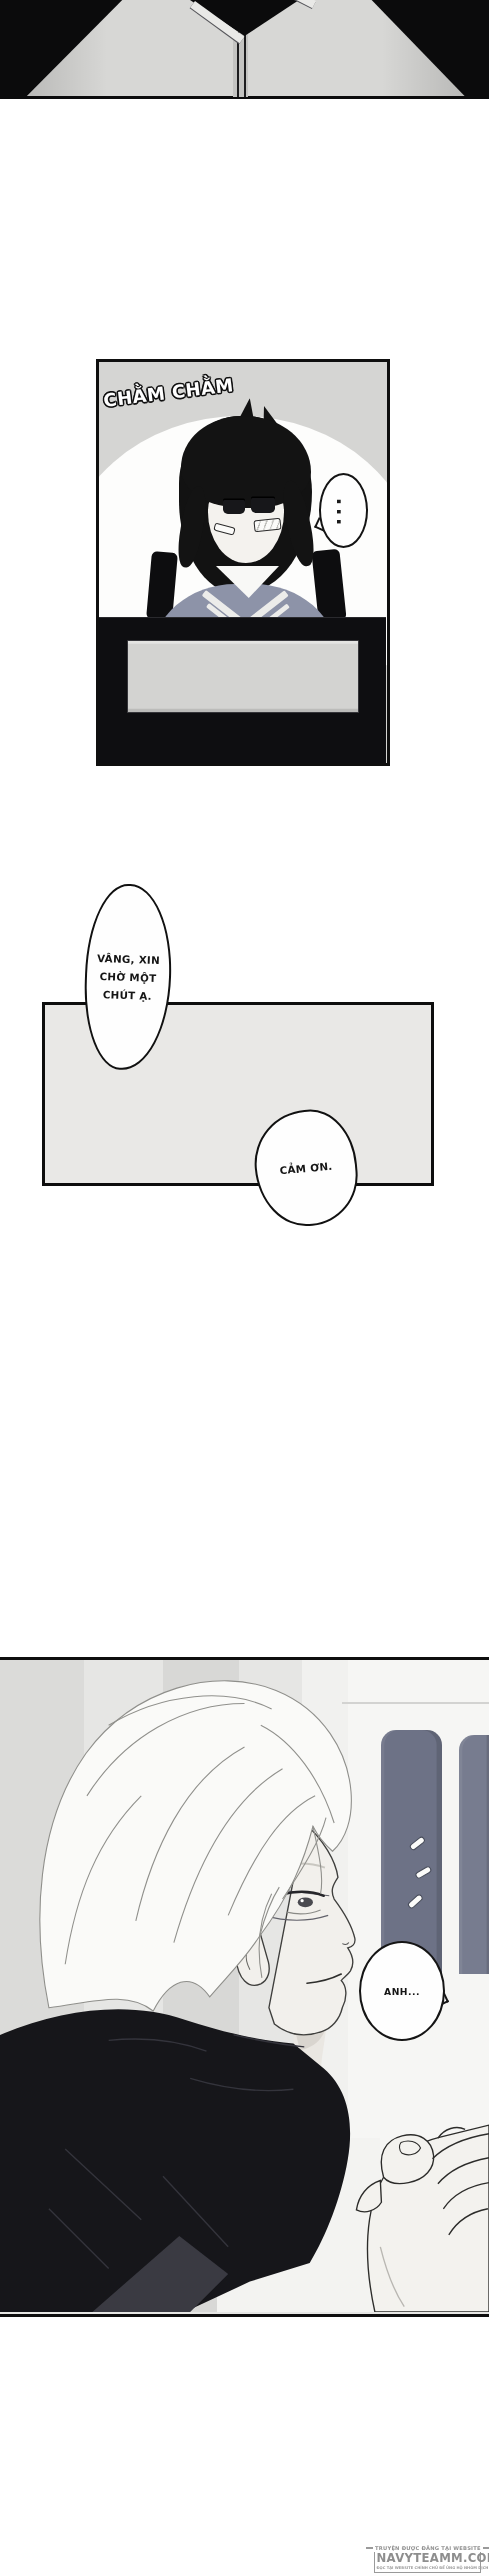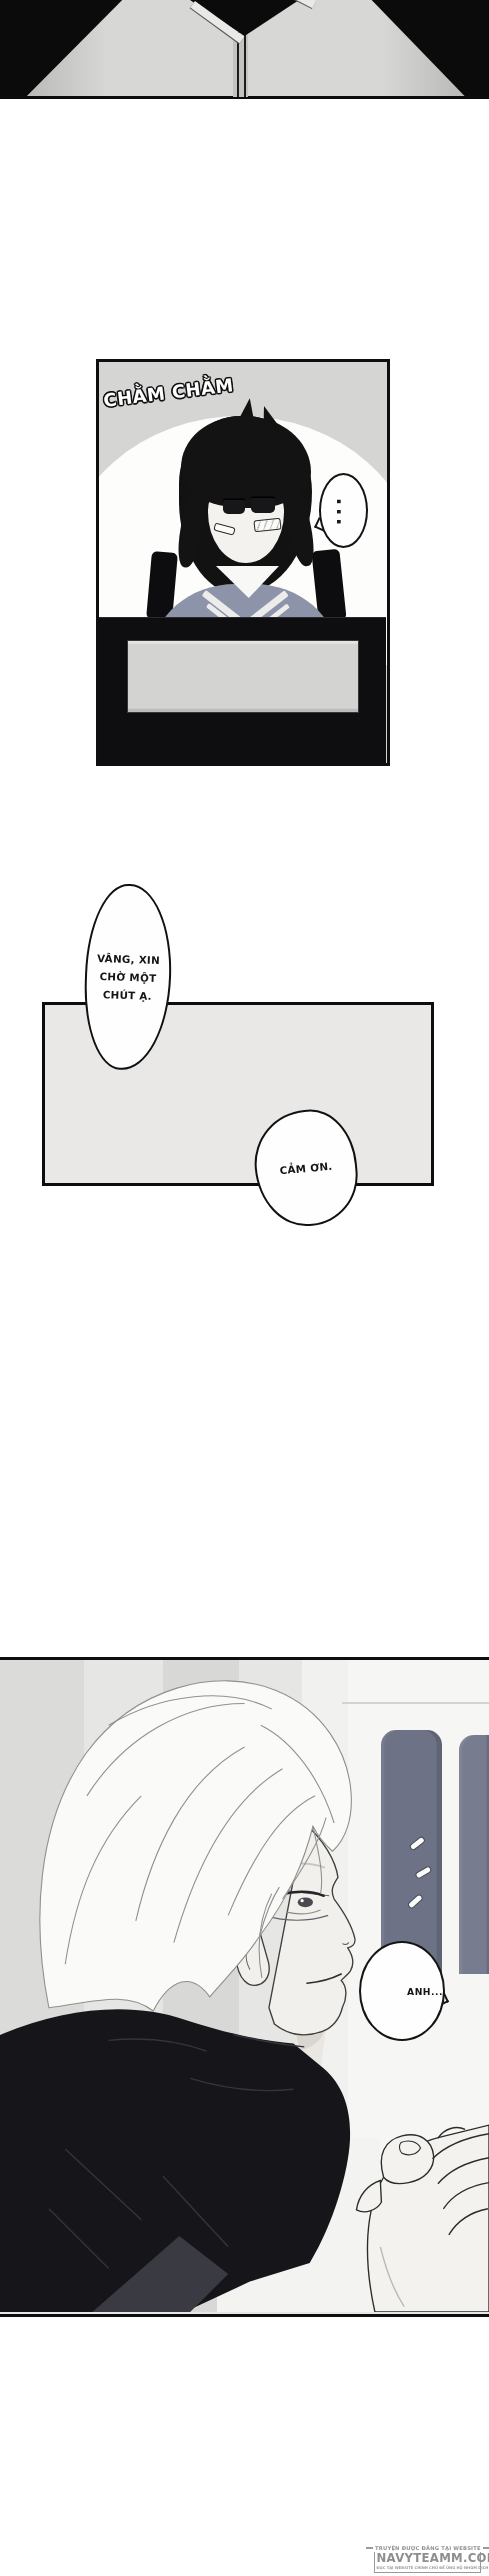--- a/index.html
+++ b/index.html
@@ -75,21 +75,21 @@
   #panel-closeup{left:0;top:1657px;width:489px;height:660px;background:#e6e6e4;
                  border-top:3.8px solid #0e0e0e;border-bottom:3.8px solid #0e0e0e;
                  box-sizing:border-box;overflow:hidden;}
   .wallstripe{top:0;height:652px;}
   #ledge-line{left:342px;top:42px;width:147px;height:1.6px;background:#d3d3d1;}
   .bar{box-shadow:inset -5.4px 0 0 rgba(0,0,0,.12),inset 3.3px 0 0 rgba(255,255,255,.07);}
   .mark{width:14.7px;height:5.4px;background:#fcfcfa;border:1.6px solid #474c5a;border-radius:3.3px;}
   #char-svg{left:0;top:0;}
   #bubble-anh{left:359px;top:281px;width:82px;height:96px;background:#fefefe;
               border:2.2px solid #151515;border-radius:50%;z-index:5;
-              display:flex;align-items:center;justify-content:flex-end;}
+              display:flex;align-items:center;justify-content:center;}
   #bubble-anh .txt{font-size:9.2px;font-weight:700;color:#151515;letter-spacing:0.5px;}
   #bubble-anh-tail{left:435px;top:333px;width:9.8px;height:9.8px;background:#fefefe;z-index:5;
               border-right:2.2px solid #151515;border-bottom:2.2px solid #151515;transform:rotate(-25deg);}
 
   
   #watermark{right:7.6px;top:2545px;width:107px;color:#929292;text-align:center;}
   #wm-tagline{display:flex;align-items:center;justify-content:center;gap:2.2px;
               font-size:5.2px;font-weight:700;letter-spacing:0.2px;white-space:nowrap;}
   .wm-dash{width:7px;height:1.1px;background:#9a9a9a;flex:0 0 auto;}
   #wm-box{border:1.4px solid #9a9a9a;border-top:none;margin-top:0.5px;padding:0.5px 1.1px 2.2px;}

